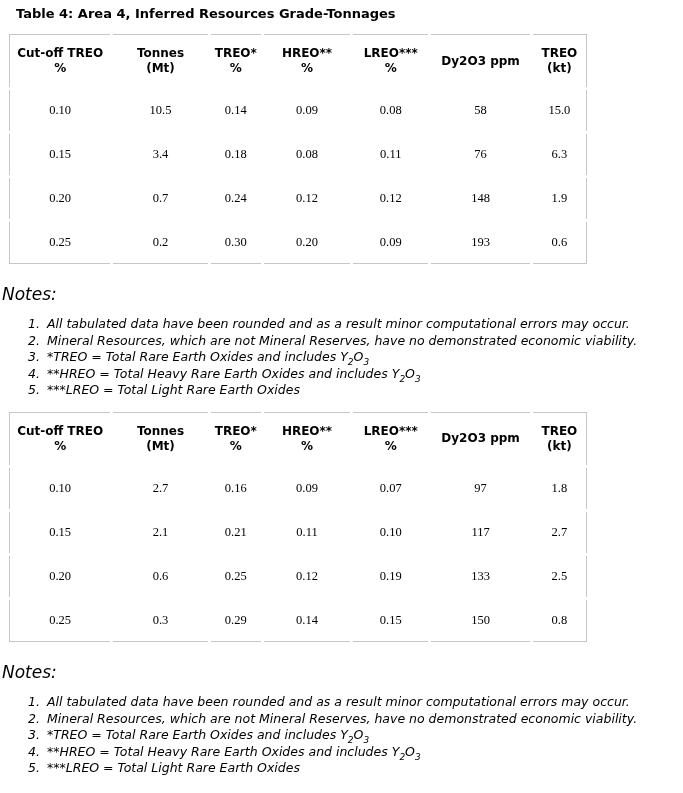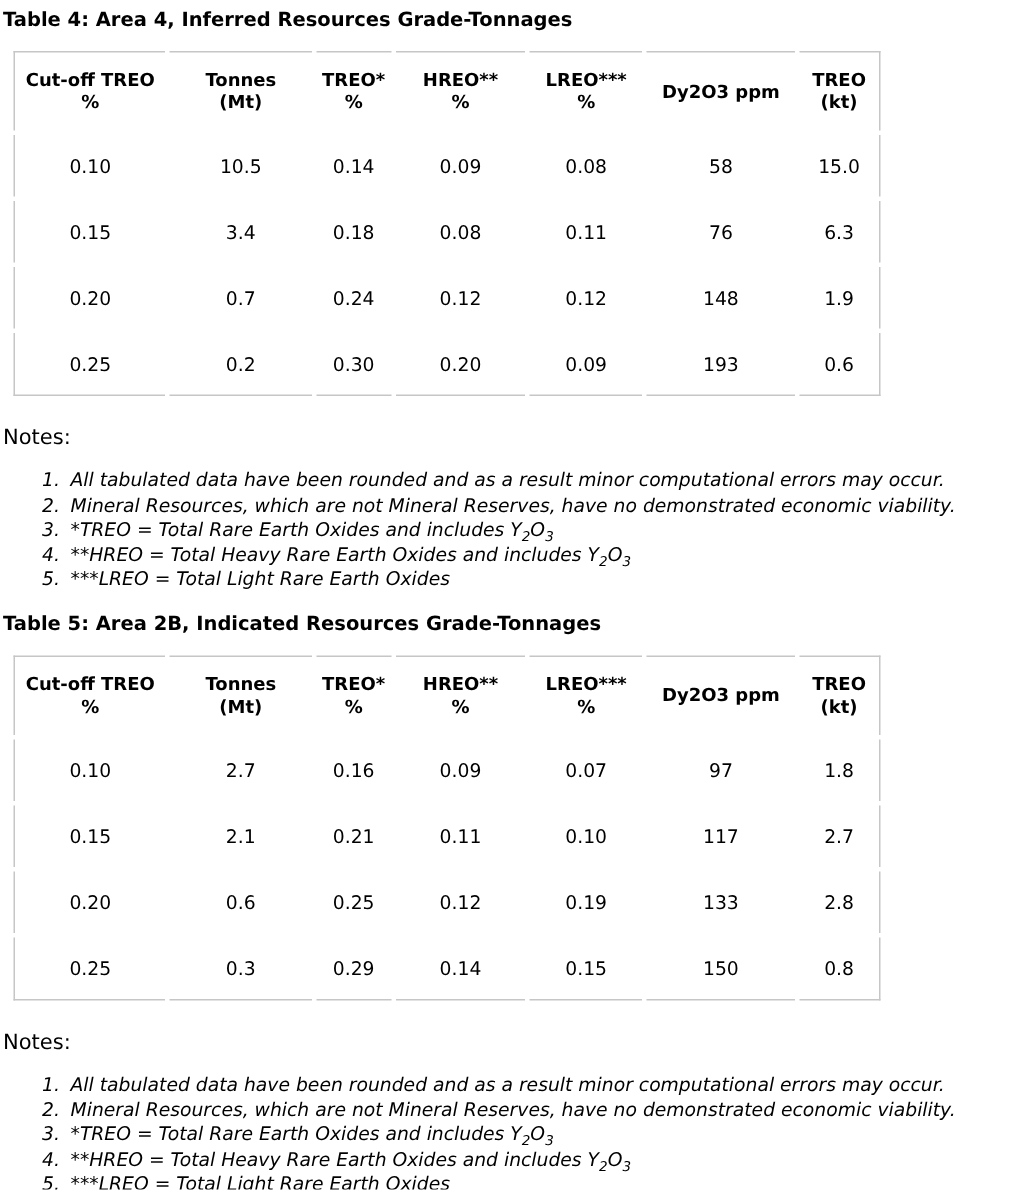--- a/index.html
+++ b/index.html
@@ -11,21 +11,21 @@
     width: 683px;
     height: 793px;
     overflow: hidden;
     color: #000000;
     font-family: "DejaVu Sans", "Liberation Sans", sans-serif;
   }
   .tbl-block { }
   .tbl-title {
     font-weight: bold;
     font-size: 13px;
-    padding-left: 2px;
+    padding-left: 16px;
     padding-top: 6px;
     letter-spacing: 0px;
     white-space: nowrap;
   }
   .tbl-block + .tbl-block .tbl-title {
     padding-top: 14px;
   }
   table.grade-table {
     margin: 10px 0 0 6px;
     border-collapse: separate;
@@ -43,32 +43,34 @@
   table.grade-table th {
     font-weight: bold;
     font-size: 12px;
     white-space: pre-line;
     height: 52px;
     line-height: 15px;
   }
   table.grade-table td {
     font-size: 12.5px;
     height: 41px;
+    font-family: Liberation Serif, serif;
   }
   
   table.grade-table thead tr > * { border-top: 1px solid #c6c6c6; }
   table.grade-table tbody tr:last-child > * { border-bottom: 1px solid #c6c6c6; }
   table.grade-table tr > *:first-child { border-left: 1px solid #c6c6c6; }
   table.grade-table tr > *:last-child { border-right: 1px solid #c6c6c6; }
 
   .notes {
     margin: 17px 0 0 2px;
   }
   .notes-label {
-    font-size: 14px;
+    font-style: italic;
+    font-size: 17px;
   }
   .notes-items {
     margin-top: 12px;
     margin-left: 24px;
   }
   .note-item {
     display: flex;
     align-items: baseline;
     font-style: italic;
     font-size: 12.5px;
@@ -176,21 +178,20 @@
         </div>
         <div class="note-item">
           <span class="note-num">5.</span>
           <span class="note-text"><span>***LREO = Total Light Rare Earth Oxides</span></span>
         </div>
       </div>
   </div>
 </section>
 
 <section class="tbl-block">
-  <div class="tbl-title">Table 5: Area 2B, Indicated Resources Grade-Tonnages</div>
   <table class="grade-table">
     <colgroup>
       <col style="width:101px">
         <col style="width:94px">
         <col style="width:50px">
       <col style="width:86px">
         <col style="width:75px">
         <col style="width:98px">
       <col style="width:54px">
     </colgroup>
@@ -229,21 +230,21 @@
           <td>117</td>
           <td>2.7</td>
         </tr>
         <tr>
           <td>0.20</td>
           <td>0.6</td>
           <td>0.25</td>
           <td>0.12</td>
           <td>0.19</td>
           <td>133</td>
-          <td>2.8</td>
+          <td>2.5</td>
         </tr>
         <tr>
           <td>0.25</td>
           <td>0.3</td>
           <td>0.29</td>
           <td>0.14</td>
           <td>0.15</td>
           <td>150</td>
           <td>0.8</td>
         </tr>

